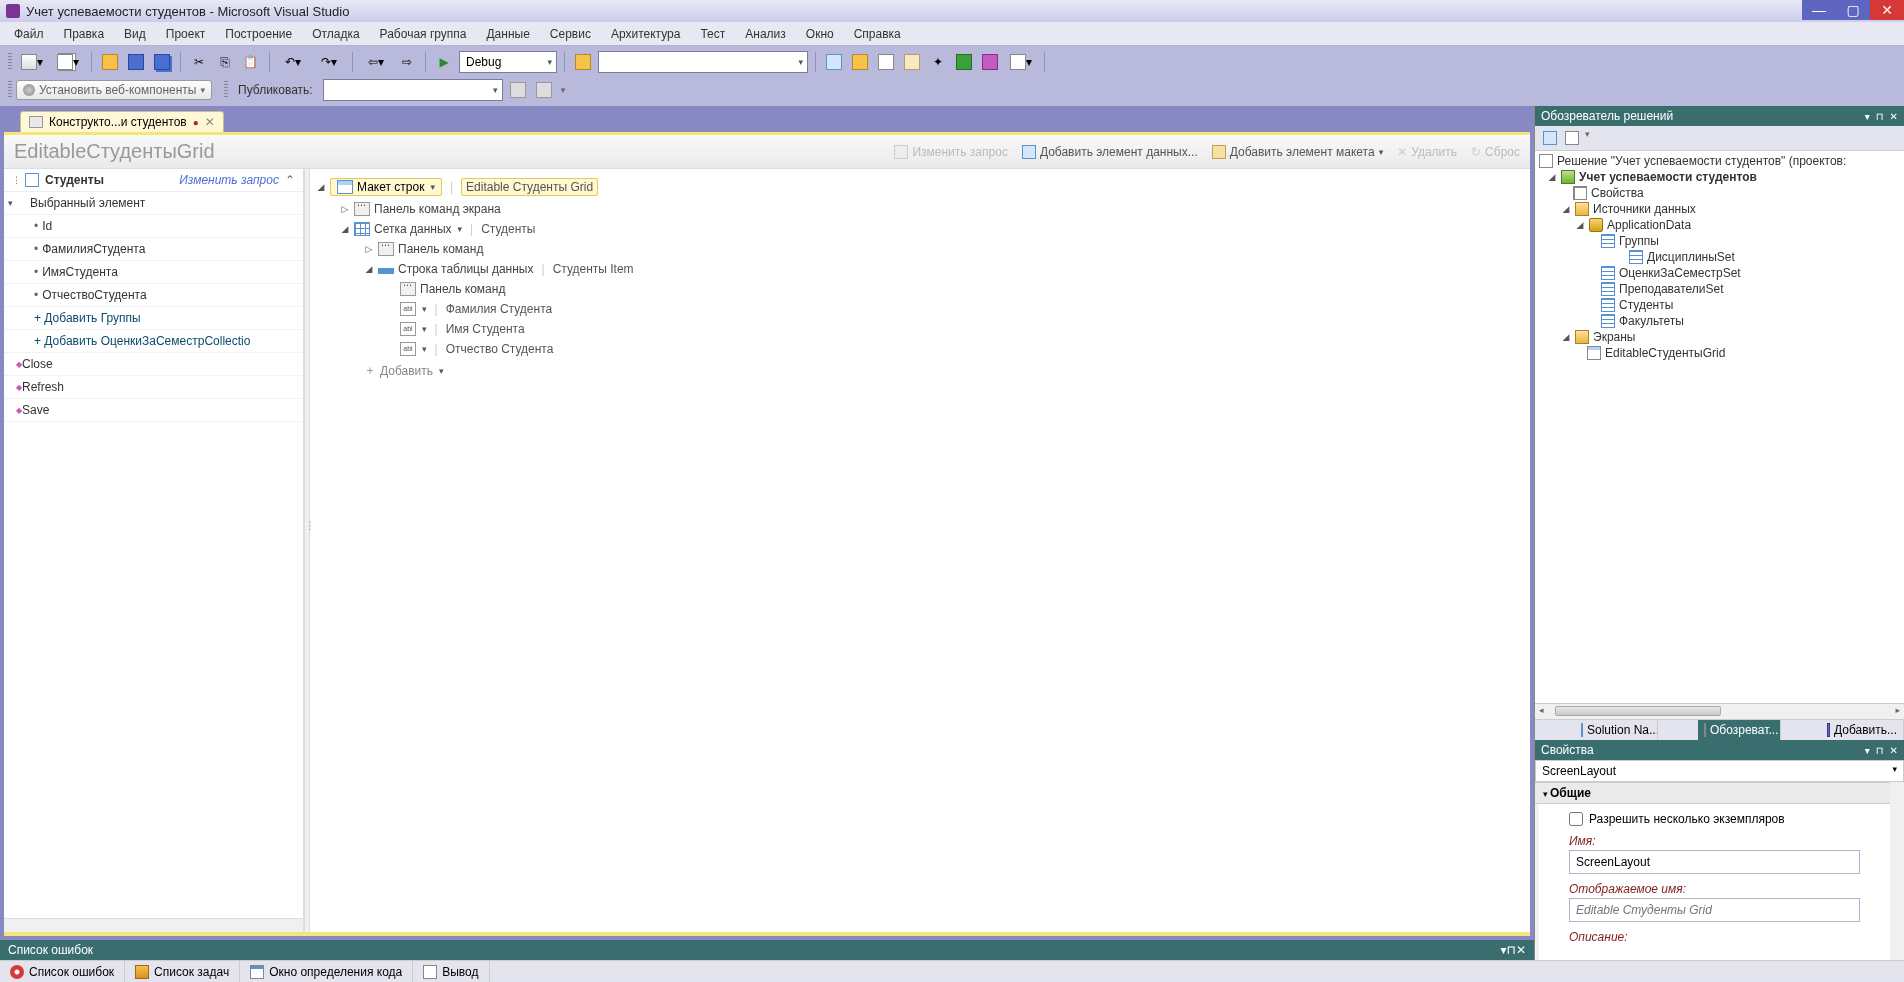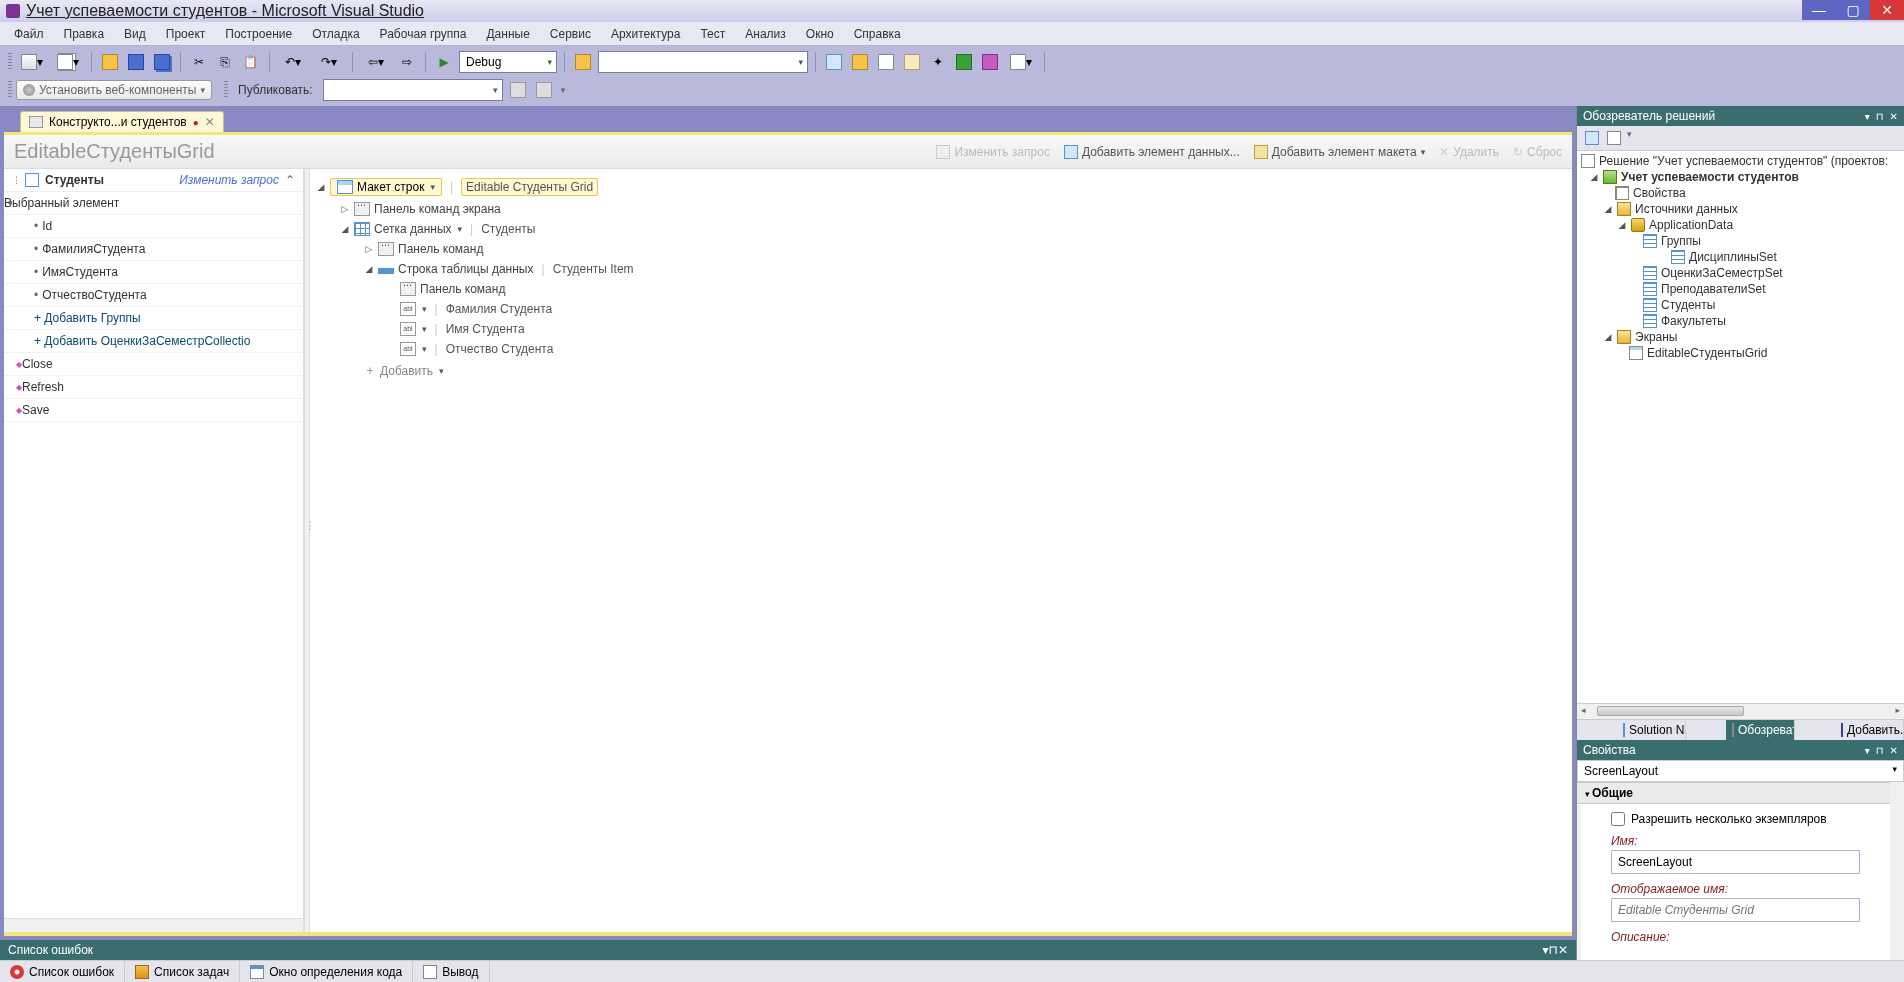--- a/index.html
+++ b/index.html
@@ -1,21 +1,21 @@
 <!DOCTYPE html>
 <html><head>
 <meta charset="utf-8">
 <style>
 * { margin: 0; padding: 0; box-sizing: border-box; font-family: "Segoe UI", Tahoma, sans-serif; font-size: 12px; }
 body { background: #8889c2; overflow: hidden; width: 1904px; height: 982px; }
 
 
 .title-bar { height: 22px; background: linear-gradient(#e8e8f4, #cdcdec); display: flex; align-items: center; padding-left: 6px; position: relative; }
 .title-bar .vs-icon { width: 14px; height: 14px; background: #7b3394; border-radius: 2px; margin-right: 6px; }
-.title-bar .title-text { color: #222; font-size: 16px; text-decoration: underline; }
+.title-bar .title-text { color: #222; font-size: 13px; }
 .window-controls { position: absolute; right: 0; top: 0; display: flex; height: 20px; }
 .window-controls div { width: 34px; display: flex; align-items: center; justify-content: center; color: #fff; font-size: 14px; }
 .wc-min { background: #5f66c1; }
 .wc-max { background: #5f66c1; }
 .wc-close { background: #d63838; }
 
 
 .menu-bar { height: 24px; background: #e8e8f2; border-bottom: 1px solid #b2b2d1; display: flex; align-items: center; padding-left: 4px; }
 .menu-bar span { padding: 3px 10px; color: #333; cursor: default; }
 
@@ -57,21 +57,21 @@
 
 .editor-body { flex: 1; display: flex; min-height: 0; }
 .left-panel { width: 300px; border-right: 1px solid #ddd; background: #fff; display: flex; flex-direction: column; }
 .lp-header { display: flex; align-items: center; padding: 4px 8px; border-bottom: 1px solid #eee; }
 .lp-header .grid-icon { width: 14px; height: 14px; background: #fff; border: 1px solid #5693d0; margin-right: 6px; }
 .lp-header .lp-title { font-weight: bold; color: #333; flex: 1; }
 .lp-header .lp-link { color: #4a6fd1; font-style: italic; }
 .lp-header .chev { margin-left: 6px; color: #666; }
 .lp-items { flex: 1; overflow: auto; }
 .lp-item { padding: 4px 8px 4px 30px; color: #333; border-bottom: 1px solid #f3f3f3; position: relative; }
-.lp-item.lvl0 { padding-left: 0; }
+.lp-item.lvl0 { padding-left: 26px; }
 .lp-item.lvl0::before { content: "▾"; position: absolute; left: 4px; font-size: 9px; color: #555; top: 6px; }
 .lp-item .bullet { color: #666; margin-right: 4px; }
 .lp-item.add { color: #0c4a6e; }
 .lp-item.action { padding-left: 18px; }
 .lp-item.action::before { content: "◆"; color: #c25bc2; position: absolute; left: 12px; font-size: 8px; top: 7px; }
 .lp-scroll { height: 14px; background: #f0f0f0; border-top: 1px solid #ddd; }
 .splitter { width: 6px; background: #f0f0f0; border-left: 1px solid #ddd; border-right: 1px solid #ddd; position: relative; }
 .splitter::after { content: "⋮"; position: absolute; top: 46%; left: 0; color: #999; font-size: 10px; }
 
 .tree-panel { flex: 1; padding: 6px; position: relative; overflow: auto; }
@@ -85,21 +85,21 @@
 .ti-row { background: #5693d0; height: 6px; margin-top: 4px; }
 .ti-abl { background: #fff; border: 1px solid #999; font-size: 7px; text-align: center; line-height: 11px; color: #555; }
 .tree-sel { background: #fff8d0; border: 1px solid #e2c95a; padding: 1px 6px; border-radius: 2px; display: inline-flex; align-items: center; gap: 4px; }
 .tree-dd { font-size: 9px; color: #555; margin-left: 2px; }
 .tree-pipe { color: #ccc; margin: 0 4px; }
 .tree-label { color: #555; }
 .tree-label.link { color: #444; }
 .tree-add { color: #888; display: flex; align-items: center; gap: 4px; }
 
 
-.right-pane { width: 328px; background: #ebebf5; border-left: 1px solid #888; display: flex; flex-direction: column; justify-content: center; }
+.right-pane { width: 370px; background: #ebebf5; border-left: 1px solid #888; display: flex; flex-direction: column; justify-content: center; }
 .panel-header { background: #3a6e6e; color: #fff; padding: 3px 6px; display: flex; align-items: center; }
 .panel-header .ph-title { flex: 1; }
 .panel-header .ph-ctrl { font-size: 10px; margin-left: 6px; cursor: pointer; }
 .panel-toolbar { background: #e4e4ee; padding: 3px 6px; display: flex; gap: 4px; border-bottom: 1px solid #ccc; }
 .pt-btn { width: 18px; height: 18px; border: 1px solid transparent; display: flex; align-items: center; justify-content: center; }
 .sol-tree { flex: 1; background: #fff; overflow: auto; padding: 2px 0; }
 .st-row { display: flex; align-items: center; padding: 1px 4px; gap: 4px; white-space: nowrap; }
 .st-exp { width: 10px; font-size: 9px; color: #555; text-align: center; }
 .st-icon { width: 14px; height: 14px; display: inline-block; }
 .si-sol { background: #fff; border: 1px solid #888; position: relative; }

